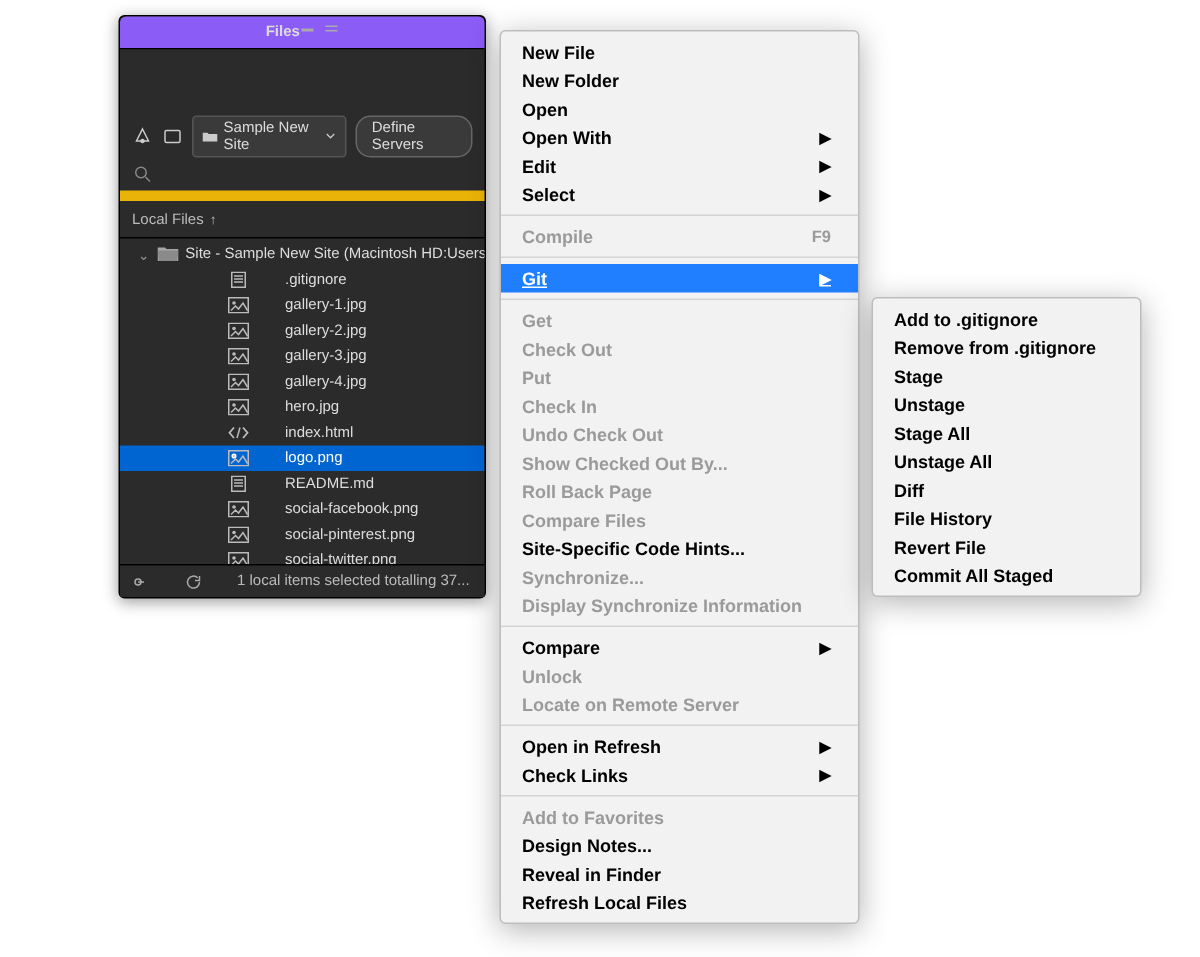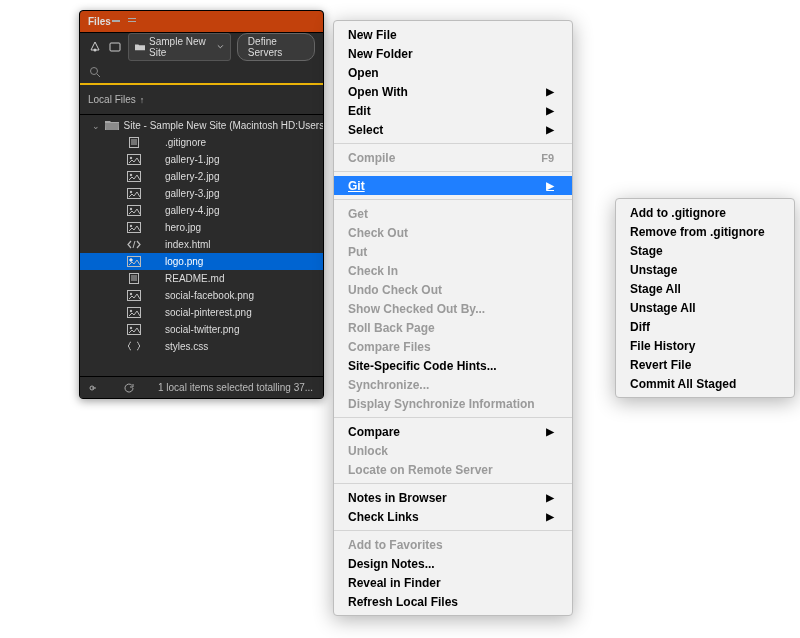--- a/index.html
+++ b/index.html
@@ -5,66 +5,66 @@
 * { margin: 0; padding: 0; box-sizing: border-box; font-family: -apple-system, BlinkMacSystemFont, "Segoe UI", Arial, sans-serif; }
 body { background: #fff; width: 800px; height: 638px; position: relative; overflow: hidden; }
 
 
 .files-panel {
   position: absolute; left: 79px; top: 10px; width: 245px; height: 389px;
   background: #2b2b2b; color: #ddd; font-size: 10px;
   border: 1px solid #000; border-radius: 4px; box-shadow: 0 2px 10px rgba(0,0,0,0.4);
 }
 .panel-titlebar {
-  background: #c2410c; height: 22px; line-height: 22px; padding: 0 8px;
-  display: flex; justify-content: flex-start; align-items: center;
+  background: #8b5cf6; height: 22px; line-height: 22px; padding: 0 8px;
+  display: flex; justify-content: center; align-items: center;
   border-top-left-radius: 4px; border-top-right-radius: 4px;
   border-bottom: 1px solid #000;
 }
 .panel-titlebar-title { font-weight: 600; }
 .panel-titlebar-controls { display: flex; gap: 6px; }
 .panel-titlebar-controls span { cursor: pointer; font-size: 11px; }
 
 .toolbar-row1 {
-  height: 28px; display: flex; align-items: center; gap: 6px; padding: 0 8px;
+  height: 28px; display: flex; align-items: center; gap: 6px; padding: 0 8px; margin-top: 44px;
 }
 .t-icon { width:14px; height:14px; display:inline-flex; align-items:center; justify-content:center; }
 .site-select { background: #3a3a3a; border: 1px solid #555; border-radius: 3px; font-size: 10px; color:#ddd; padding: 2px 6px; display:flex; align-items:center; gap:4px; }
 .define-servers { background: #3a3a3a; border: 1px solid #666; border-radius: 10px; font-size: 10px; color:#ddd; padding: 2px 10px; cursor:pointer; }
 
 .toolbar-row2 { height: 22px; padding: 0 8px; display:flex; align-items:center; }
 .filter-input { flex:1; }
 
-.local-files-header { height: 32px; padding: 0 8px; display:flex; align-items:center; gap:4px; color:#bbb; font-size:10px; border-top:2px solid #eab308; border-bottom:1px solid #000;}
+.local-files-header { height: 20px; padding: 12px 8px; display:flex; align-items:center; gap:4px; color:#bbb; font-size:10px; border-top:7px solid #eab308; border-bottom:1px solid #000;}
 .arrow-up { font-size:9px; }
 
 .tree { padding: 2px 0; overflow:hidden; }
 .tree-row { height: 17px; display:flex; align-items:center; gap:5px; padding-left: 12px; cursor:pointer; white-space:nowrap; }
-.tree-row.indent1 { padding-left: 47px; gap: 24px; }
+.tree-row.indent1 { padding-left: 72px; gap: 24px; }
 .tree-row.root { padding-left: 12px; }
 .tree-row.selected { background: #0064d1; color:#fff; }
 .tree-row.selected .file-icon svg { fill: #fff; stroke:#fff; }
 .disclosure { width:10px; font-size:9px; color:#999; text-align:center; }
 .file-icon { width:14px; height:12px; display:inline-flex; align-items:center; justify-content:center; }
 .file-icon svg { fill:#bbb; }
 .folder-open svg { fill:#a7a7a7; }
 
 .status-bar {
   position:absolute; bottom:0; left:0; right:0; height:22px; border-top:1px solid #000;
   display:flex; align-items:center; gap:22px; padding:0 6px; background:#2b2b2b;
 }
 .status-text { color:#bbb; font-size:10px; white-space:nowrap; overflow:hidden; text-overflow:ellipsis; flex:1; }
 
 
 .context-menu {
   position:absolute; background:#f2f2f2; border:1px solid #bdbdbd; border-radius:4px;
   box-shadow: 0 4px 20px rgba(0,0,0,0.3); font-size:12px; color:#222; padding:4px 0;
 }
 .main-menu { left:333px; top:20px; width:240px; }
-.git-submenu { left:581px; top:198px; width:180px;margin-left:34px; }
+.git-submenu { left:581px; top:198px; width:180px; }
 
 .menu-item { height:19px; display:flex; align-items:center; justify-content:space-between; padding:0 18px 0 14px; cursor:default; white-space:nowrap; }
 .menu-item.enabled { color:#000; font-weight:600; }
 .menu-item.disabled { color:#9a9a9a; font-weight:600; }
 .menu-item.highlight { background:#1f7fff; color:#fff; font-weight:600;text-decoration:underline; }
 .menu-item .shortcut { color:#9a9a9a; font-weight:700; font-size:11px; }
 .menu-item .submenu-arrow { font-size:10px; }
 .menu-sep { height:1px; background:#d4d4d4; margin:4px 0; }
 
 </style>
@@ -363,21 +363,21 @@
       <span class="submenu-arrow">▶</span>
     </div>
     <div class="menu-item disabled">
       <span>Unlock</span>
     </div>
     <div class="menu-item disabled">
       <span>Locate on Remote Server</span>
     </div>
     <div class="menu-sep"></div>
     <div class="menu-item enabled">
-      <span>Notes in Browser</span>
+      <span>Open in Refresh</span>
       <span class="submenu-arrow">▶</span>
     </div>
     <div class="menu-item enabled">
       <span>Check Links</span>
       <span class="submenu-arrow">▶</span>
     </div>
     <div class="menu-sep"></div>
     <div class="menu-item disabled">
       <span>Add to Favorites</span>
     </div>

